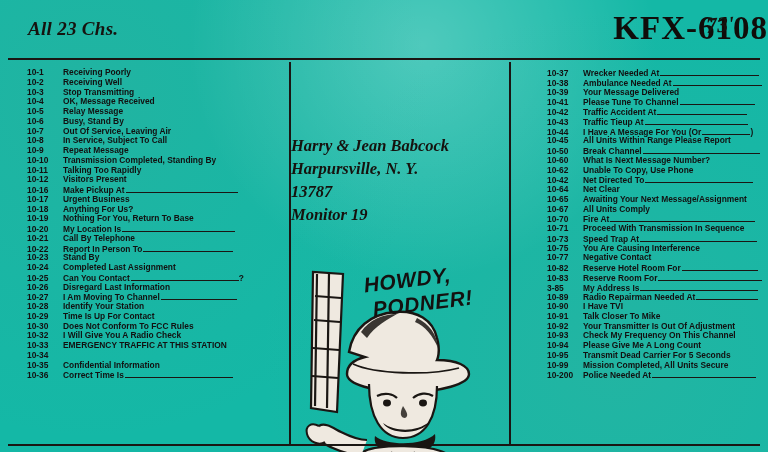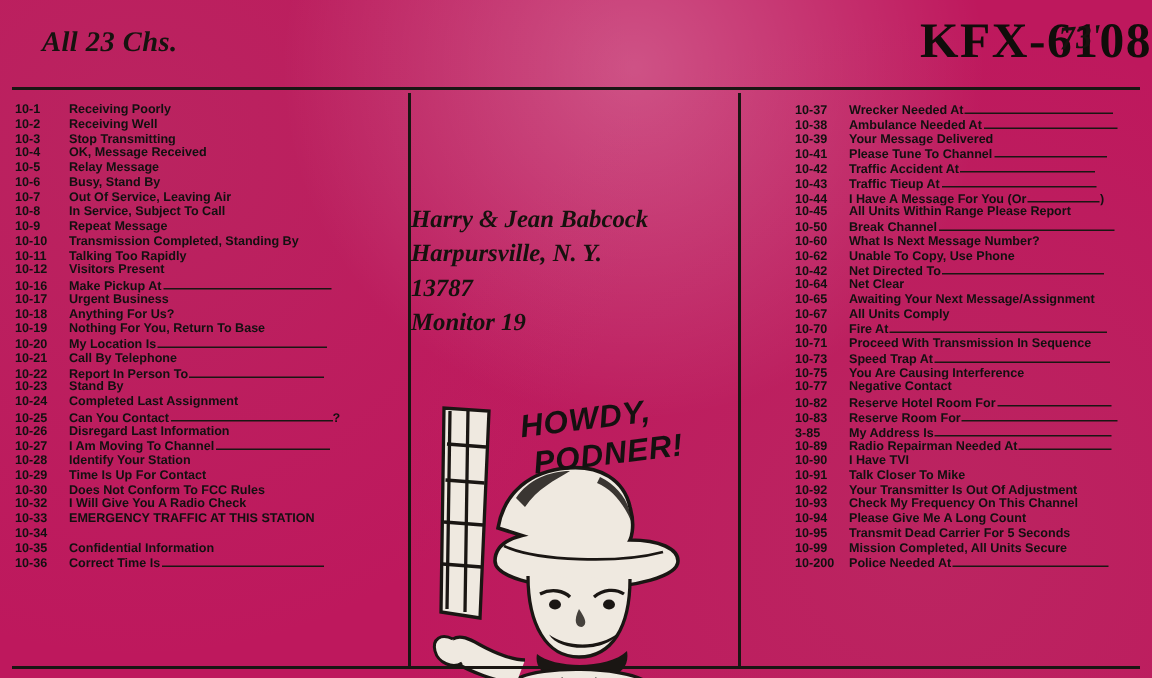--- a/index.html
+++ b/index.html
@@ -10,21 +10,21 @@
     width: 768px;
     height: 452px;
     background: #efebe4;
     font-family: "Liberation Serif", serif;
     overflow: hidden;
   }
   .card {
     position: relative;
     width: 768px;
     height: 452px;
-    background: #be185d;
+    background: #14b8a6;
     box-sizing: border-box;
   }
   .paper-noise {
     position: absolute;
     inset: 0;
     background:
       radial-gradient(circle at 12% 22%, rgba(150,140,120,0.10), rgba(0,0,0,0) 45%),
       radial-gradient(circle at 80% 80%, rgba(160,150,130,0.10), rgba(0,0,0,0) 50%),
       radial-gradient(circle at 55% 10%, rgba(255,255,255,0.25), rgba(0,0,0,0) 40%);
     pointer-events: none;
@@ -75,21 +75,21 @@
     left: 8px;
     right: 8px;
     top: 58px;
     height: 2px;
     background: #1a1613;
   }
 
   
   .columns {
     position: absolute;
-    left: 0;
+    left: 17px;
     top: 62px;
     width: 636px;
     height: 386px;
   }
   .vline {
     position: absolute;
     top: 0;
     width: 2px;
     height: 382px;
     background: #1a1613;

